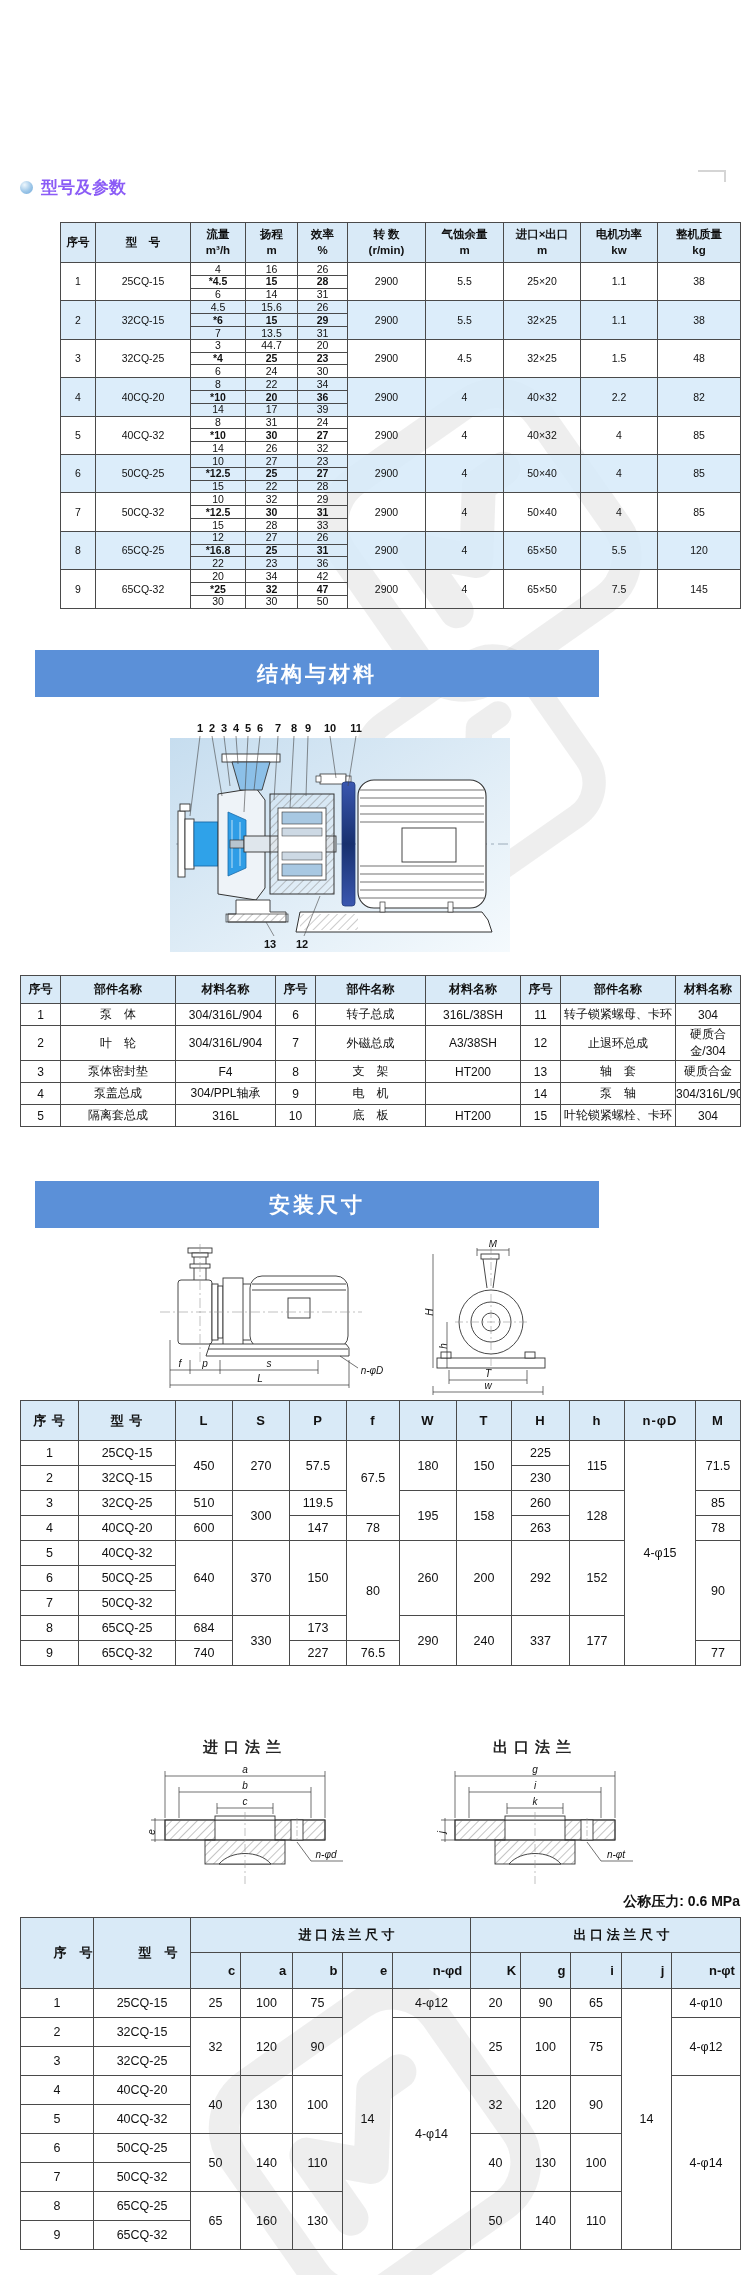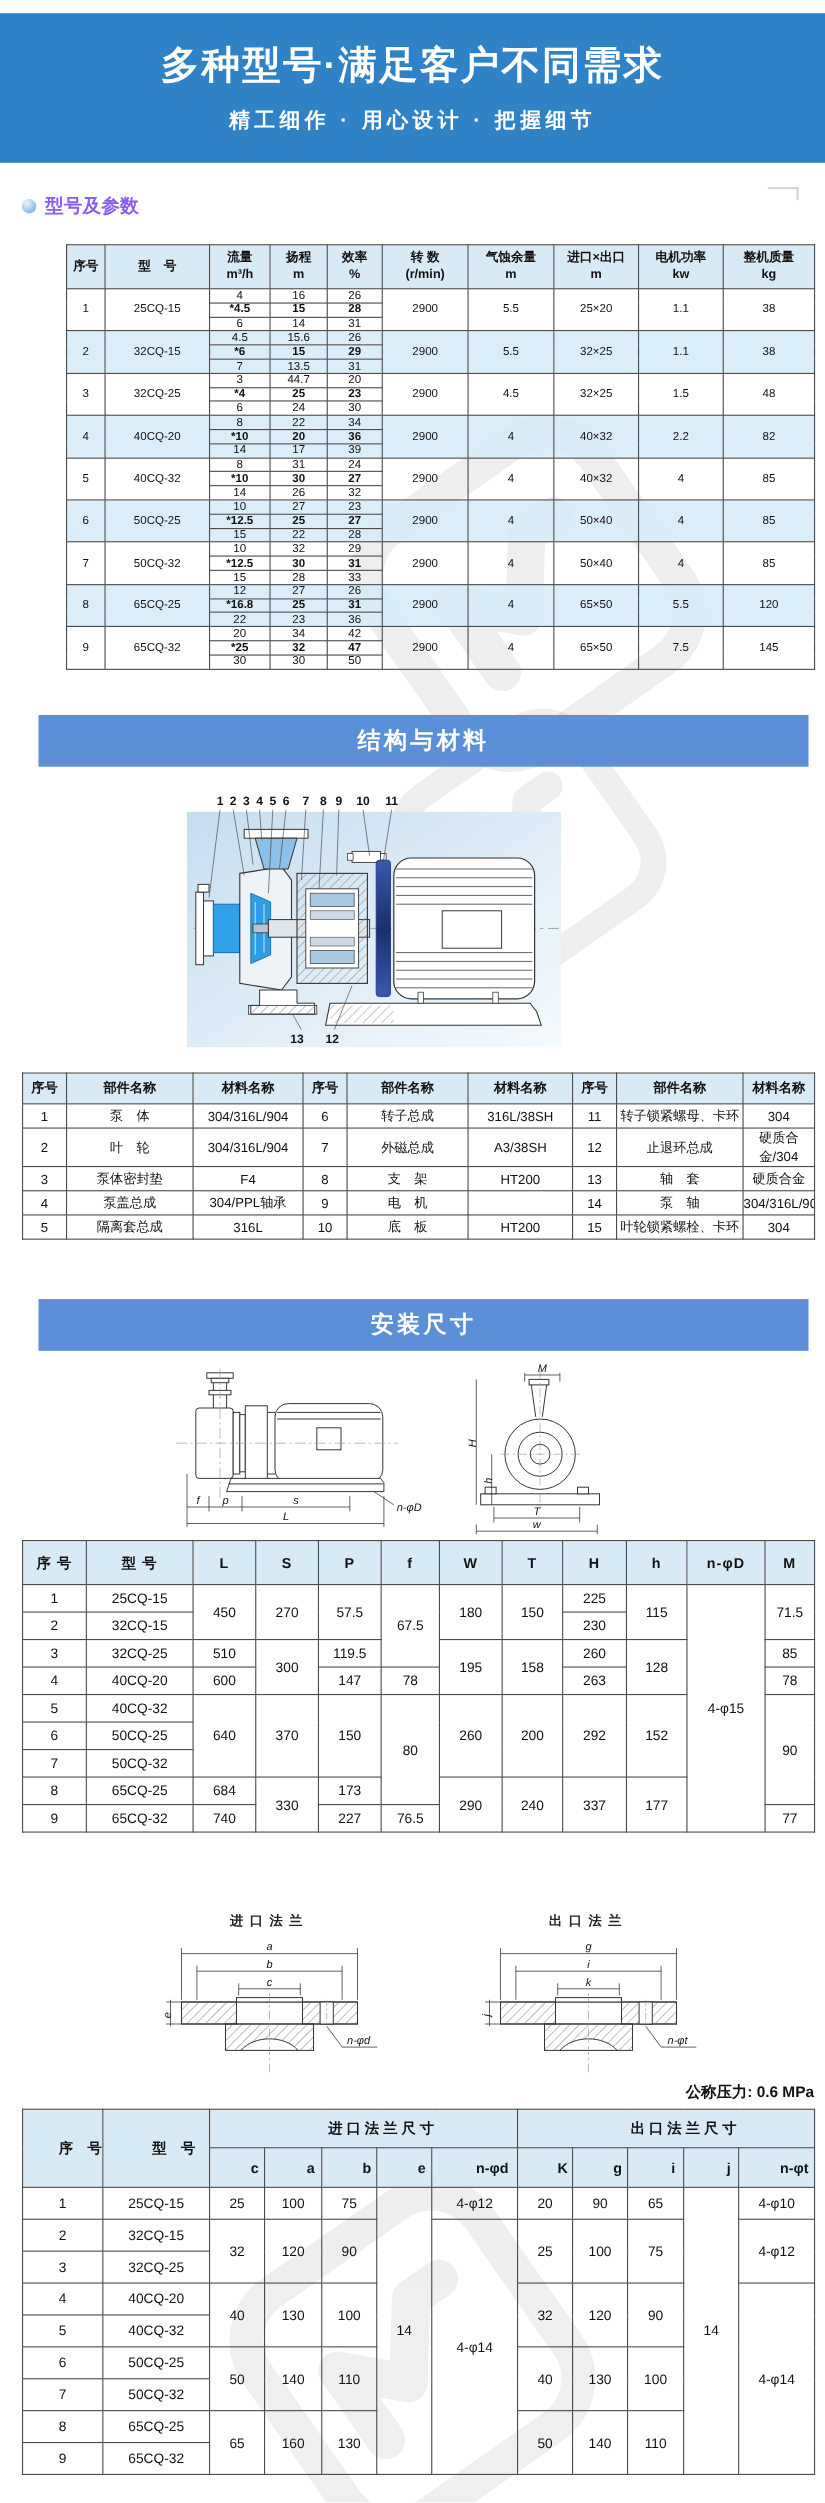--- a/index.html
+++ b/index.html
@@ -4,21 +4,21 @@
 <style>
   html,body{margin:0;padding:0;background:#fff;}
   #page{position:relative;width:750px;height:2275px;background:#ffffff;
         font-family:"Liberation Sans","DejaVu Sans",sans-serif;overflow:hidden;}
   .abs{position:absolute;}
 
   
   .banner-main{left:0;top:12px;width:750px;height:136px;background:#2f82c6;color:#fff;text-align:center;z-index:3;}
   .banner-main .t1{padding-top:24px;font-size:35px;font-weight:bold;letter-spacing:2px;}
   .banner-main .t2{margin-top:13px;font-size:19px;font-weight:bold;letter-spacing:4px;}
-  .section-banner{left:35px;width:700px;height:47px;background:#5b90d8;color:#fff;font-size:21px;
+  .section-banner{left:35px;width:564px;height:47px;background:#5b90d8;color:#fff;font-size:21px;
         font-weight:bold;text-align:center;line-height:47px;letter-spacing:3px;z-index:3;}
   #sec-structure{top:650px;}
   #sec-install{top:1165px;margin-top:16px;}
 
   
   .sec-label{left:20px;top:176px;display:flex;align-items:center;gap:8px;font-size:17px;
         font-weight:bold;color:#8b5cf6;z-index:3;}
   .bullet{width:13px;height:13px;border-radius:50%;
         background:radial-gradient(circle at 35% 30%, #eef7fd, #9cc6e8 55%, #6fa8d8);}
   .corner-mark{left:698px;top:170px;width:26px;height:10px;border-top:2px solid #d5d5d5;border-right:2px solid #d5d5d5;z-index:2;}
@@ -46,21 +46,21 @@
   #dim-table tbody tr{height:25px;}
 
   #flg-table{left:20px;top:1917px;width:720px;font-size:12.5px;}
   #flg-table thead tr.h1{height:35px;}
   #flg-table thead tr.h2{height:36px;}
   #flg-table thead td{font-size:13px;padding-left:32px;}
   #flg-table tbody tr{height:29px;}
 
   
   .diag{z-index:2;}
-  .flange-title{top:1738px;width:200px;text-align:center;font-size:12px;font-weight:bold;
+  .flange-title{top:1738px;width:200px;text-align:center;font-size:15px;font-weight:bold;
         color:#222;letter-spacing:6px;z-index:3;}
   .pressure-note{top:1893px;left:440px;width:300px;text-align:right;font-size:14px;
         font-weight:bold;color:#111;z-index:3;}
   .wm{z-index:1;opacity:0.16;pointer-events:none;}
   svg text{font-family:"Liberation Sans","DejaVu Sans",sans-serif;}
 </style>
 </head>
 <body>
 
 <div id="page">
@@ -77,24 +77,20 @@
       <path d="M120,225 L120,150 L165,195 L210,135 L240,135" stroke-width="34" stroke-linecap="round" stroke-linejoin="round"></path>
     </g>
   </svg>
   <svg class="abs wm" style="left:190px;top:1960px;" width="370" height="370" viewBox="0 0 360 360">
     <g transform="rotate(-35 180 180)" stroke="#9a9a9a" fill="none">
       <rect x="60" y="60" width="240" height="240" rx="52" stroke-width="30"></rect>
       <path d="M120,225 L120,150 L165,195 L210,135 L240,135" stroke-width="34" stroke-linecap="round" stroke-linejoin="round"></path>
     </g>
   </svg>
 
-  <div class="abs banner-main">
-    <div class="t1">多种型号·满足客户不同需求</div>
-    <div class="t2">精工细作 · 用心设计 · 把握细节</div>
-  </div>
 
   <div class="abs sec-label">
     <span class="bullet"></span>
     <span>型号及参数</span>
   </div>
   <div class="abs corner-mark"></div>
 
   <table id="spec-table" class="abs dtable">
     <colgroup>
         <col style="width:35px">

